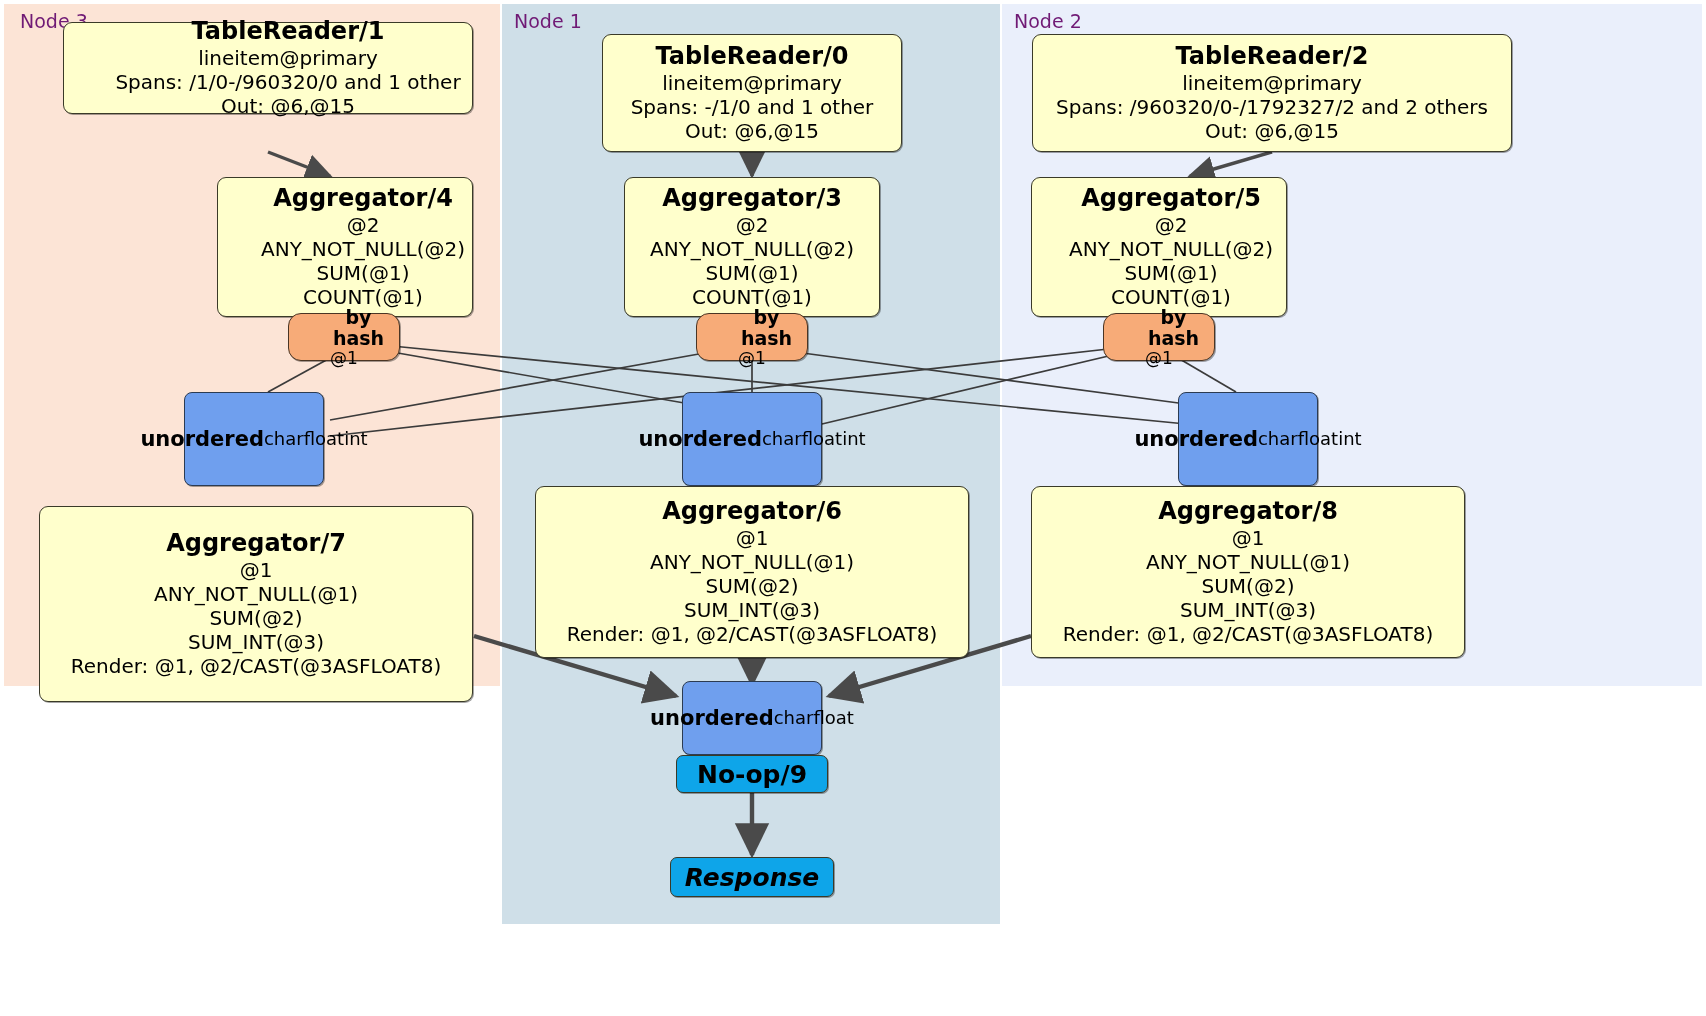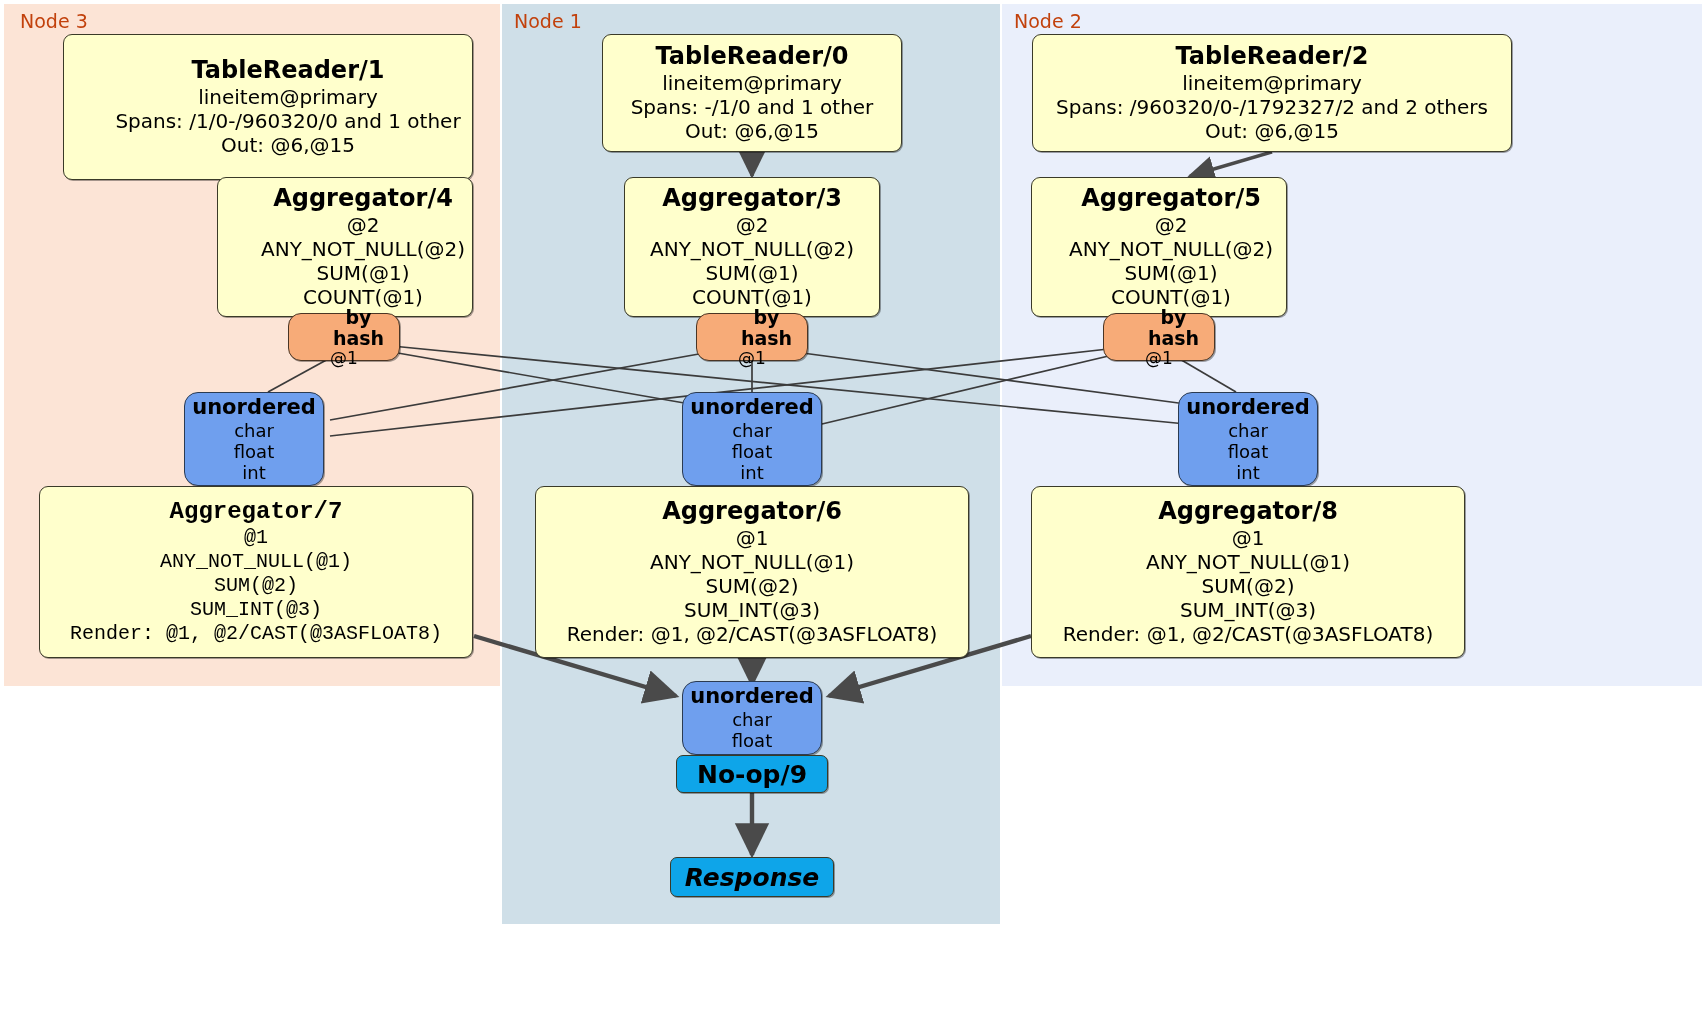--- a/index.html
+++ b/index.html
@@ -1,31 +1,31 @@
 <!DOCTYPE html>
 <html><head>
 <meta charset="utf-8">
 <style>
   html,body{margin:0;padding:0;background:#ffffff;}
   body{font-family:"DejaVu Sans","Liberation Sans",sans-serif;}
   #canvas{position:relative;width:1706px;height:1016px;background:#ffffff;overflow:hidden;}
 
   .node-panel{position:absolute;box-sizing:border-box;}
-  .panel-label{position:absolute;font-size:19px;color:#c2410c;line-height:1;}
+  .panel-label{position:absolute;font-size:19px;color:#701a75;line-height:1;}
 
   .box{position:absolute;box-sizing:border-box;background:#ffffcc;border:1.6px solid #3a3a28;
        border-radius:9px;box-shadow:1px 1px 0 rgba(0,0,0,.35);
        display:flex;flex-direction:column;align-items:center;justify-content:center;
        text-align:center;color:#000;}
   .box .t{font-weight:bold;font-size:24px;line-height:1.16;}
   .box .l{font-size:20px;line-height:1.20;white-space:nowrap;}
 
   .router{position:absolute;box-sizing:border-box;background:#6f9fee;border:1.6px solid #2b3b52;
-          border-radius:14px;box-shadow:1px 1px 0 rgba(0,0,0,.35);
-          display:flex;flex-direction:column;align-items:center;justify-content:center;
+          border-radius:8px;box-shadow:1px 1px 0 rgba(0,0,0,.35);
+          display:flex;flex-direction:row;align-items:center;justify-content:center;
           text-align:center;color:#000;}
   .router .t{font-weight:bold;font-size:21px;line-height:1.18;}
   .router .l{font-size:18px;line-height:1.18;}
 
   .hash{position:absolute;box-sizing:border-box;background:#f7ab78;border:1.6px solid #4a3524;
         border-radius:13px;box-shadow:1px 1px 0 rgba(0,0,0,.35);
         display:flex;flex-direction:column;align-items:center;justify-content:center;
         text-align:center;color:#000;}
   .hash .t{font-weight:bold;font-size:19px;line-height:1.1;margin-left:29px;}
   .hash .l{font-size:17px;line-height:1.1;}
@@ -87,21 +87,21 @@
     <path class="med" d="M752,482 L752,486"></path>
     <path class="med" d="M1247,482 L1247,486"></path>
 
     <path class="thick" d="M474,636 L676,696" marker-end="url(#ah)"></path>
     <path class="thick" d="M752,658 L752,684" marker-end="url(#ah)"></path>
     <path class="thick" d="M1031,636 L829,696" marker-end="url(#ah)"></path>
 
     <path class="thick" d="M752,792 L752,855" marker-end="url(#ah)"></path>
   </svg>
 
-  <div class="box" style="left:63px;top:34px;width:410px;height:146px;padding-left:40px;">
+  <div class="box" style="left:63px;top:22px;width:410px;height:92px;padding-left:40px;">
     <div class="t">TableReader/1</div>
     <div class="l">lineitem@primary</div>
     <div class="l">Spans: /1/0-/960320/0 and 1 other</div>
     <div class="l">Out: @6,@15</div>
   </div>
 
   <div class="box" style="left:602px;top:34px;width:300px;height:118px;">
     <div class="t">TableReader/0</div>
     <div class="l">lineitem@primary</div>
     <div class="l">Spans: -/1/0 and 1 other</div>
@@ -168,21 +168,21 @@
     <div class="l">int</div>
   </div>
 
   <div class="router" style="left:1178px;top:392px;width:140px;height:94px;">
     <div class="t">unordered</div>
     <div class="l">char</div>
     <div class="l">float</div>
     <div class="l">int</div>
   </div>
 
-  <div class="box" style="left:39px;top:486px;width:434px;height:172px;font-family:Liberation Mono, monospace;">
+  <div class="box" style="left:39px;top:506px;width:434px;height:196px;">
     <div class="t">Aggregator/7</div>
     <div class="l">@1</div>
     <div class="l">ANY_NOT_NULL(@1)</div>
     <div class="l">SUM(@2)</div>
     <div class="l">SUM_INT(@3)</div>
     <div class="l">Render: @1, @2/CAST(@3ASFLOAT8)</div>
   </div>
 
   <div class="box" style="left:535px;top:486px;width:434px;height:172px;align-items:center;">
     <div class="t">Aggregator/6</div>

